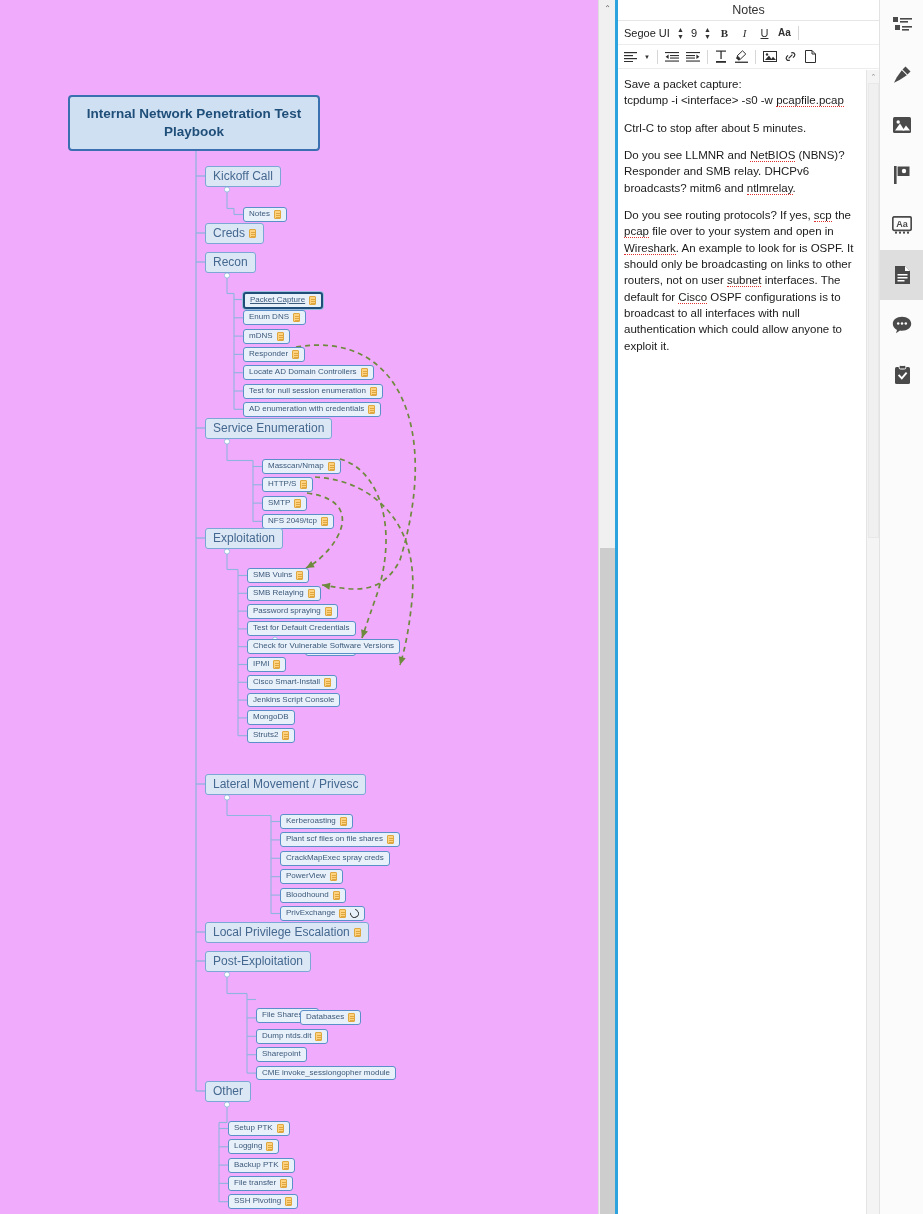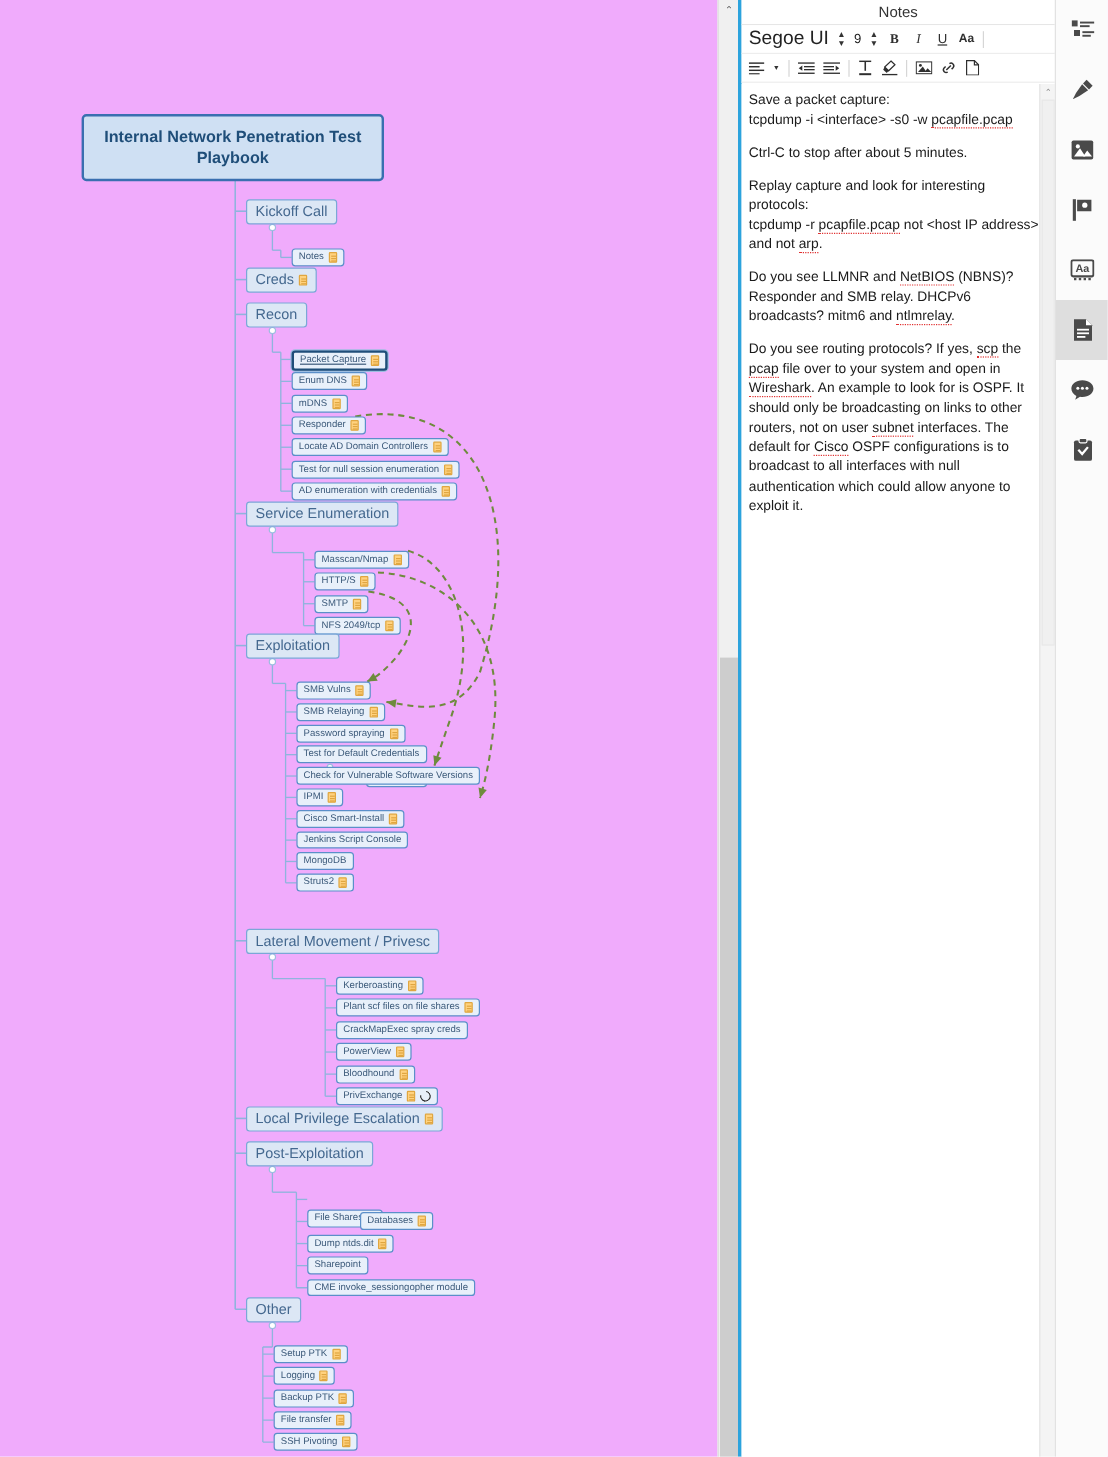--- a/index.html
+++ b/index.html
@@ -139,21 +139,21 @@
   .tbrow {
     display: flex; align-items: center;
     height: 24px;
     padding: 0 6px;
     gap: 7px;
     border-bottom: 1px solid #ededed;
     background: #ffffff;
     color: #3a3a3a;
     font-size: 11px;
   }
-  .tb-font { font-size: 16px; color: #222; }
+  .tb-font { font-size: 11px; color: #222; }
   .tb-spin {
     display: inline-block; width: 7px; text-align: center;
     color: #333; font-size: 7px; line-height: 1;
   }
   .tb-size { font-size: 11px; color: #222; }
   .tb-btn {
     display: inline-flex; align-items: center; justify-content: center;
     min-width: 13px; height: 17px;
     color: #2f2f2f;
   }
@@ -585,21 +585,20 @@
         <svg width="11" height="13" viewBox="0 0 11 13">
           <path d="M0.5 0.5 H7 L10.5 4 V12.5 H0.5 Z" fill="none" stroke="#2f2f2f" stroke-width="1"></path>
           <path d="M7 0.5 V4 H10.5" fill="none" stroke="#2f2f2f" stroke-width="1"></path>
           </svg>
       </span>
     </div>
 
     <div id="notes-body">
         <p>Save a packet capture:<br>tcpdump -i &lt;interface&gt; -s0 -w <span class="sp">pcapfile.pcap</span></p>
         <p>Ctrl-C to stop after about 5 minutes.</p>
-        <p>Replay capture and look for interesting protocols:<br>tcpdump -r <span class="sp">pcapfile.pcap</span> not &lt;host IP address&gt; and not <span class="sp">arp</span>.</p>
         <p>Do you see LLMNR and <span class="sp">NetBIOS</span> (NBNS)? Responder and SMB relay. DHCPv6 broadcasts? mitm6 and <span class="sp">ntlmrelay</span>.</p>
         <p>Do you see routing protocols? If yes, <span class="sp">scp</span> the <span class="sp">pcap</span> file over to your system and open in <span class="sp">Wireshark</span>. An example to look for is OSPF. It should only be broadcasting on links to other routers, not on user <span class="sp">subnet</span> interfaces. The default for <span class="sp">Cisco</span> OSPF configurations is to broadcast to all interfaces with null authentication which could allow anyone to exploit it.</p>
       </div>
 
     <div id="notes-scroll">
       <div class="ns-arrow">⌃</div>
       <div class="ns-thumb"></div>
     </div>
   </div>
 

